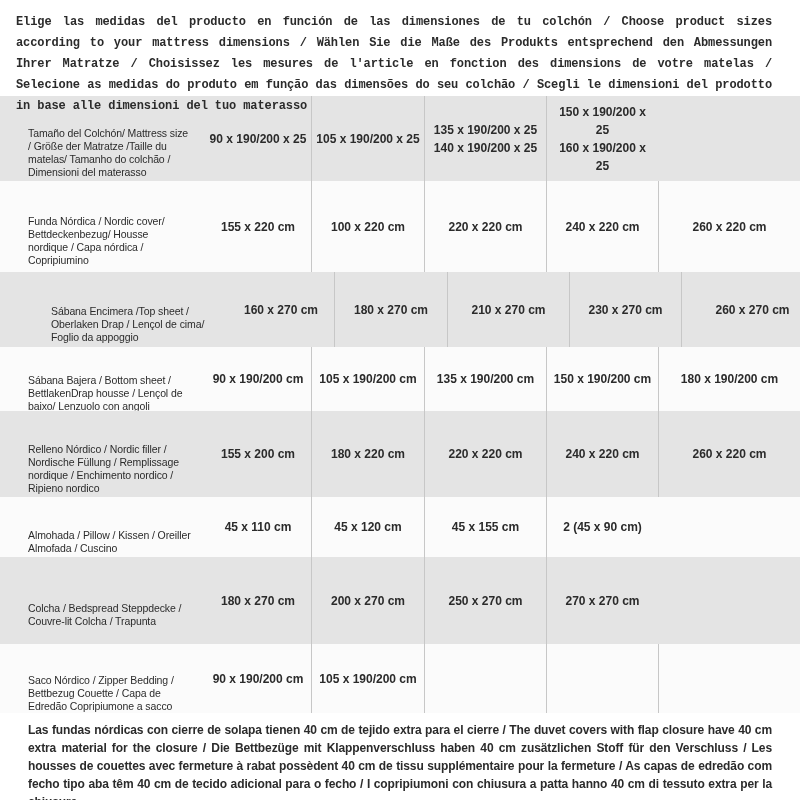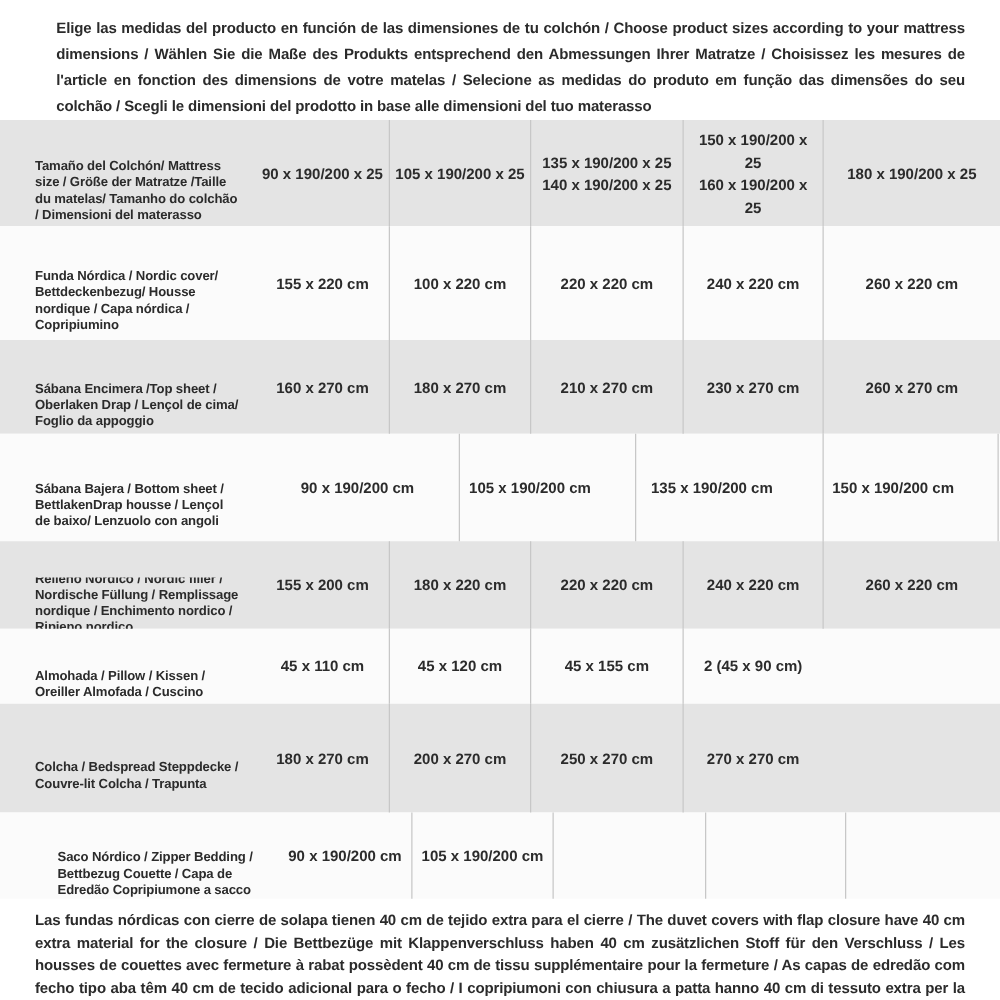--- a/index.html
+++ b/index.html
@@ -20,23 +20,24 @@
   .page{width:800px;height:800px;}
   .para{
     font-size:12px;
     font-weight:700;
     font-stretch:condensed;
     letter-spacing:-0.1px;
     text-align:justify;
     color:var(--ink);
   }
   .para.header{
-    padding:12px 28px 0 45px;
+    padding:12px 28px 0 16px;
     line-height:21px;
     height:96px;
+    font-family:Liberation Mono, monospace;
   }
   .para.footer{
     padding:8px 28px 0 28px;
     line-height:18px;
   }
   .table{width:800px;}
   .row{
     display:grid;
     grid-template-columns:205px 106px 113px 122px 112px 142px;
     width:800px;
@@ -45,60 +46,59 @@
   .row.light{background:var(--row-light);}
   .cell{
     display:flex;
     align-items:center;
     overflow:hidden;
   }
   .cell.label{
     padding:6px 14px 6px 28px;
     font-size:10.5px;
     line-height:13px;
-    font-weight:700;
+    font-weight:400;
     font-stretch:condensed;
     letter-spacing:-0.1px;
     justify-content:flex-start;
     text-align:left;
     margin-top:29px;
   }
   .cell.val{
     justify-content:center;
     text-align:center;
     font-size:12px;
     line-height:18px;
     font-weight:700;
     font-stretch:condensed;
     white-space:pre-line;
     padding:2px 4px;
   }
   .val ~ .val{border-left:1.5px solid var(--divider);}
   
-  .r1{height:85px;} .r2{height:91px;} .r3{height:75px;} .r4{height:86px;gap:28px;}
-  .r5{height:70px;} .r6{height:60px;} .r7{height:87px;} .r8{height:69px;padding-left:18px;}
+  .r1{height:85px;} .r2{height:91px;} .r3{height:75px;padding-left:23px;} .r4{height:64px;}
+  .r5{height:86px;} .r6{height:60px;} .r7{height:87px;} .r8{height:69px;}
 </style>
 </head>
 <body>
 
 <div class="page">
 
   <p class="para header">Elige las medidas del producto en función de las dimensiones de tu colchón / Choose product sizes according to your mattress dimensions / Wählen Sie die Maße des Produkts entsprechend den Abmessungen Ihrer Matratze / Choisissez les mesures de l'article en fonction des dimensions de votre matelas / Selecione as medidas do produto em função das dimensões do seu colchão / Scegli le dimensioni del prodotto in base alle dimensioni del tuo materasso</p>
 
   <div class="table">
 
     <div class="row gray r1">
       <div class="cell label">Tamaño del Colchón/ Mattress size / Größe der Matratze /Taille du matelas/ Tamanho do colchão / Dimensioni del materasso</div>
       <div class="cell val">90 x 190/200 x 25</div>
       <div class="cell val">105 x 190/200 x 25</div>
       <div class="cell val">135 x 190/200 x 25
 140 x 190/200 x 25</div>
       <div class="cell val">150 x 190/200 x 25
 160 x 190/200 x 25</div>
-      <div class="cell val">180 x 190/200 x 25</div>
     </div>
 
     <div class="row light r2">
       <div class="cell label">Funda Nórdica /  Nordic cover/ Bettdeckenbezug/ Housse nordique  / Capa nórdica / Copripiumino</div>
       <div class="cell val">155 x 220 cm</div>
       <div class="cell val">100 x 220 cm</div>
       <div class="cell val">220 x 220 cm</div>
       <div class="cell val">240 x 220 cm</div>
       <div class="cell val">260 x 220 cm</div>
     </div>

